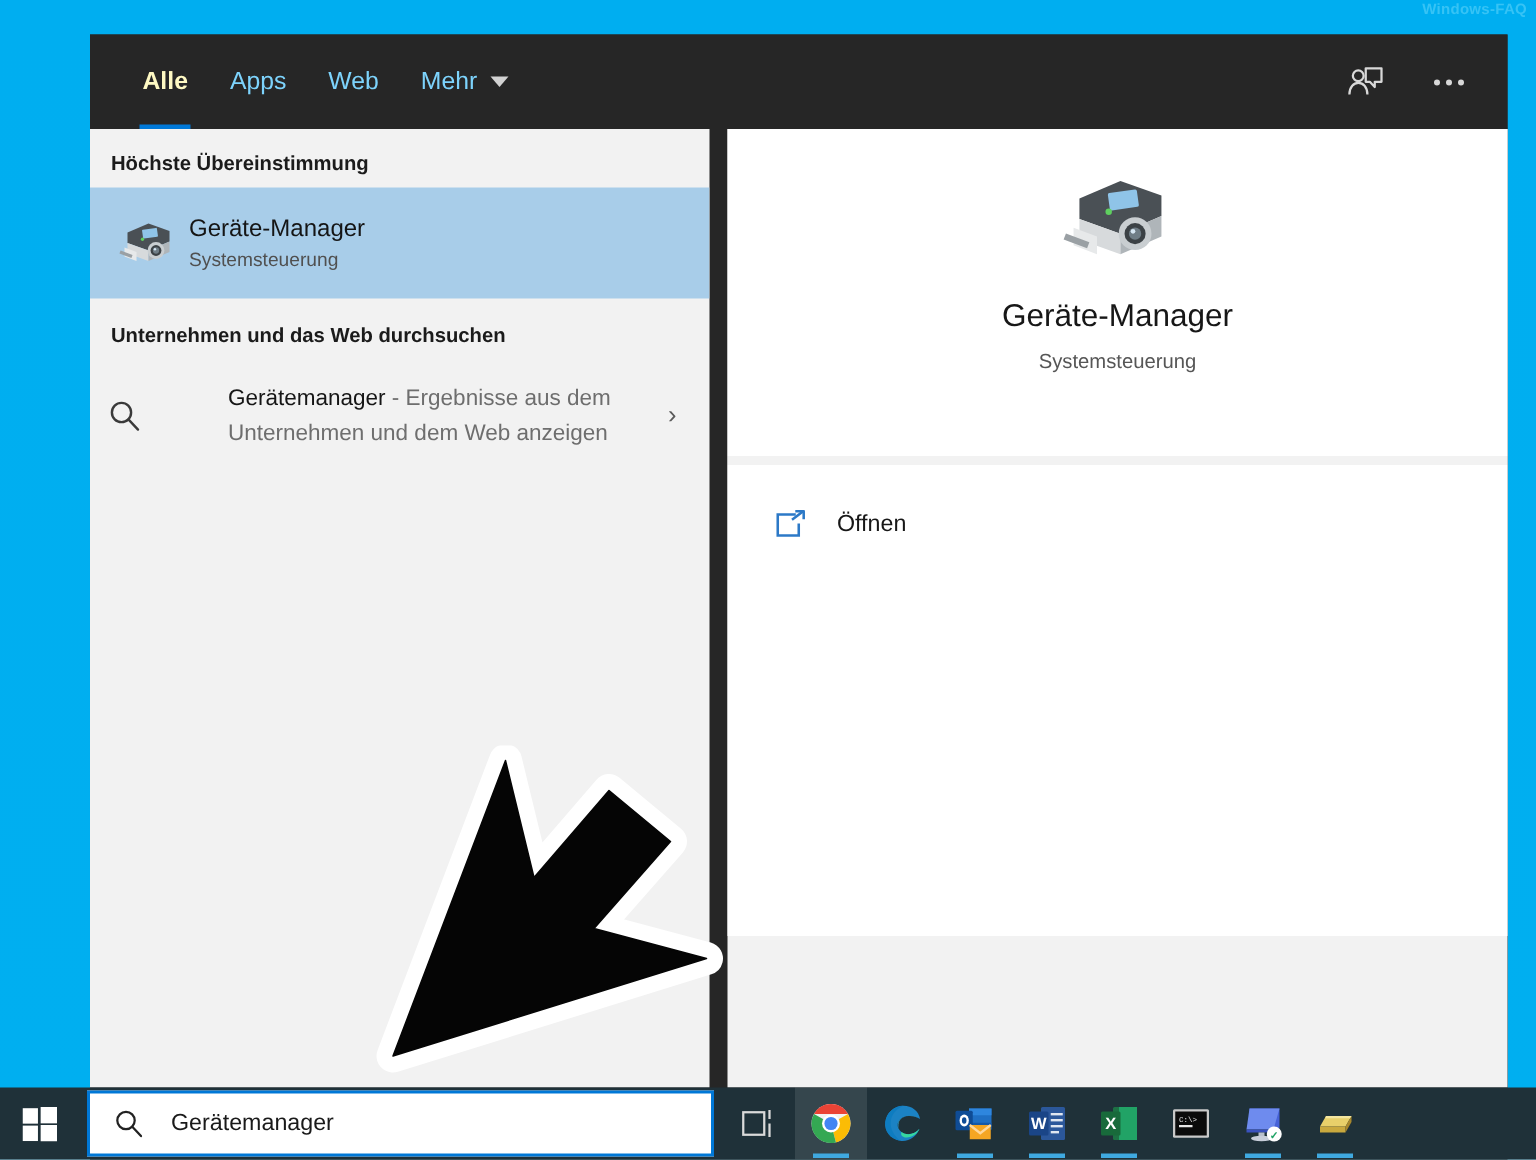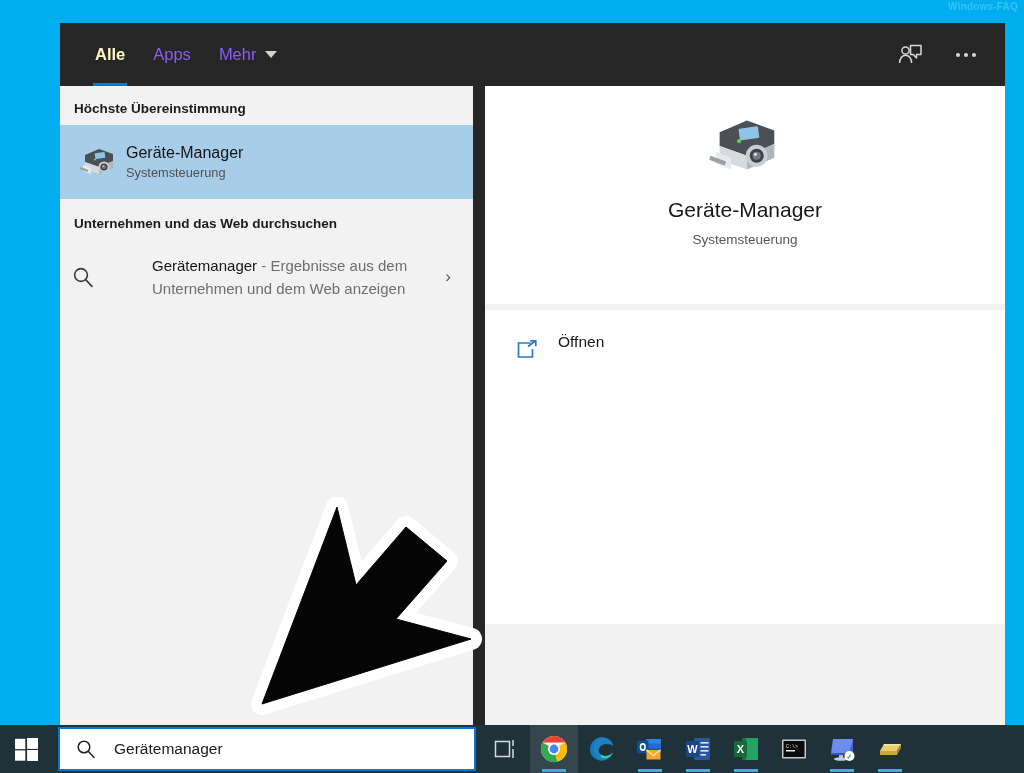--- a/index.html
+++ b/index.html
@@ -49,21 +49,21 @@
     display: flex;
     align-items: center;
     padding-left: 21px;
   }
   .tab {
     position: relative;
     height: 63px;
     display: flex;
     align-items: center;
     padding: 0 14px;
-    color: #8b5cf6;
+    color: #7dd3fc;
     font-size: 16.5px;
     cursor: default;
   }
   .tab.active { color: #fef9c3; font-weight: bold; }
   .tab.active::after {
     content: "";
     position: absolute;
     left: 12px; right: 12px;
     bottom: 0;
     height: 3px;
@@ -188,20 +188,21 @@
     font-size: 13.5px;
     color: #565656;
   }
   .card-gap { height: 6px; background: #F2F2F2; }
   .card-actions {
     height: 314px;
     padding-top: 23px;
   }
   .action-row {
     display: flex;
+    align-items: center;
     height: 34px;
     padding-left: 31px;
     cursor: default;
   }
   .action-icon { width: 42px; flex: 0 0 42px; display:flex; align-items:center; }
   .action-label { font-size: 15.5px; color: #171717; }
 
   
   .arrow-anno {
     position: absolute;
@@ -275,20 +276,23 @@
 
   <div class="start-panel">
 
     <div class="tabbar">
 
       <div class="tab active">
         <span>Alle</span>
       </div>
       <div class="tab">
         <span>Apps</span>
+      </div>
+      <div class="tab">
+        <span>Web</span>
       </div>
       <div class="tab">
         <span>Mehr</span>
         <span class="caret"></span>
       </div>
 
       <div class="tab-actions">
         <div class="icon-btn">
           <svg width="26" height="24" viewBox="0 0 26 24">
             <circle cx="8.5" cy="7.5" r="3.6" fill="none" stroke="#D8D8D8" stroke-width="1.5"></circle>

